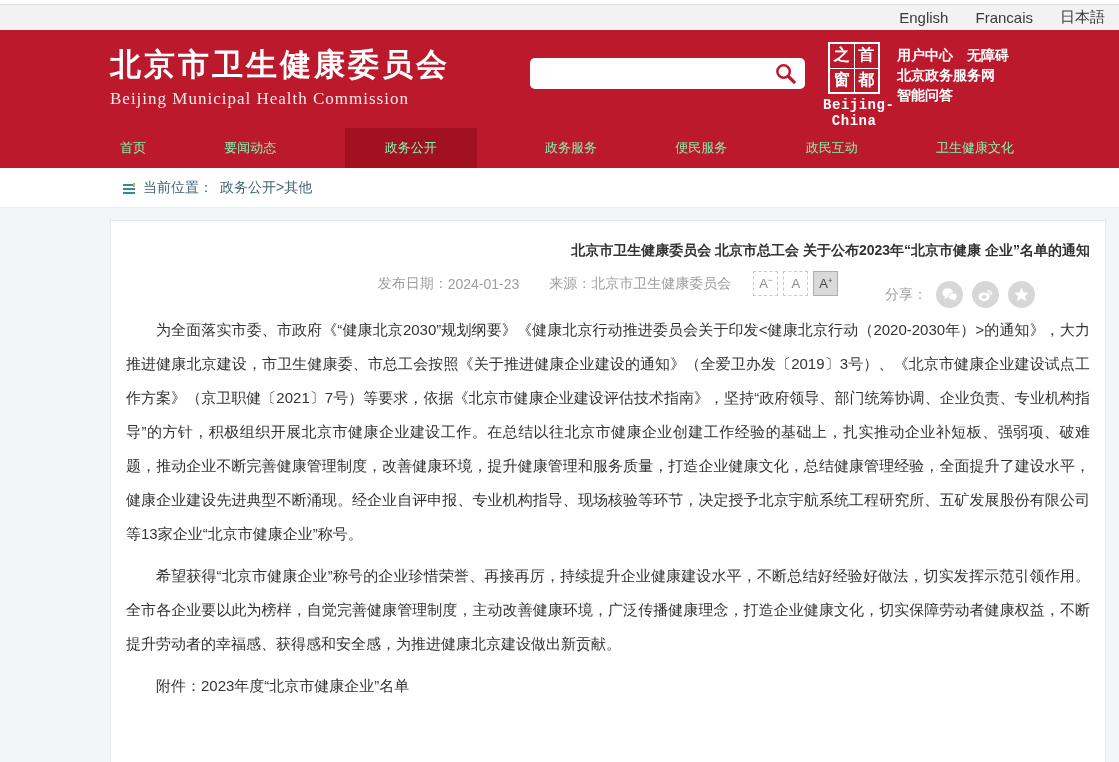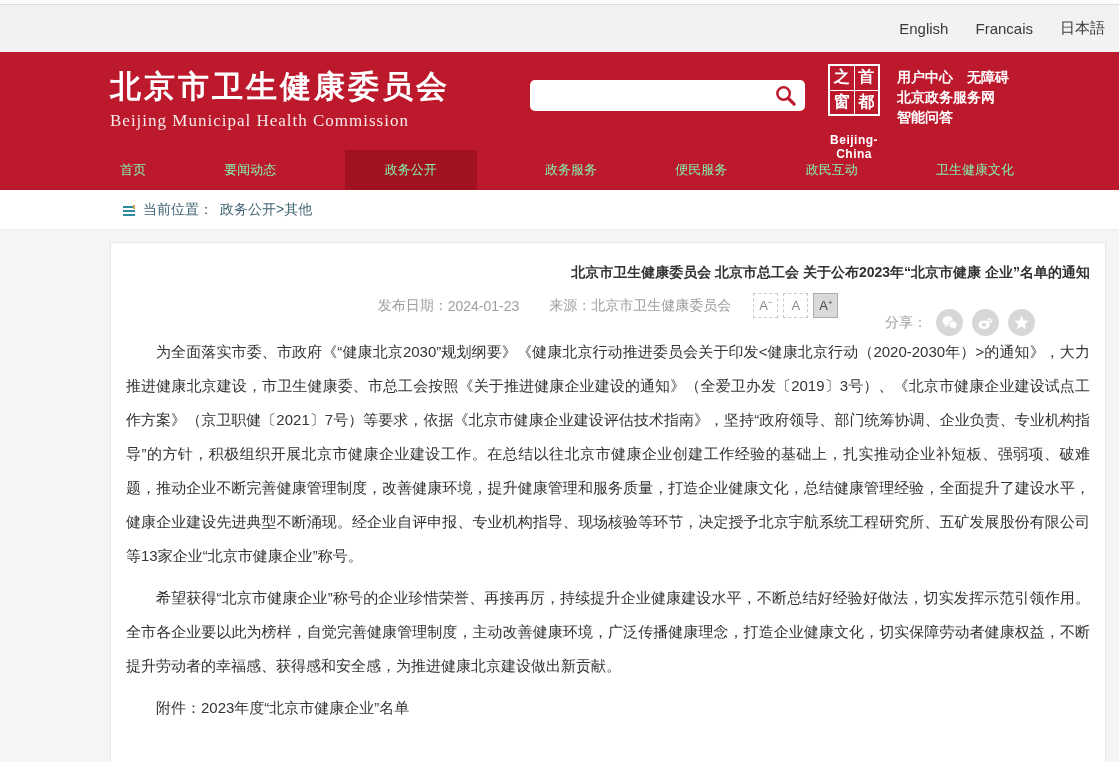--- a/index.html
+++ b/index.html
@@ -1,20 +1,20 @@
 <!DOCTYPE html>
 <html><head>
 <meta charset="utf-8">
 <style>
   * { margin:0; padding:0; box-sizing:border-box; }
   html,body { width:1119px; height:762px; overflow:hidden; background:#fff;
     font-family:"Liberation Sans","DejaVu Sans",sans-serif; }
 
   
-  .topbar { height:52px; background:#f2f2f2; border-top:4px solid #fdfdfd;
+  .topbar { height:30px; background:#f2f2f2; border-top:4px solid #fdfdfd;
     box-shadow: inset 0 1px 0 #ddd; }
   .topbar-inner { height:100%; display:flex; justify-content:flex-end; align-items:center;
     gap:27px; padding-right:14px; }
   .topbar-inner a { color:#3a3a3a; font-size:15px; text-decoration:none; cursor:pointer; }
 
   
   .header { position:relative; height:98px; background:#bd192d; }
   .logo { position:absolute; left:110px; top:14px; cursor:pointer; }
   .logo-zh { color:#fff; font-size:31px; font-weight:bold; letter-spacing:3px; }
   .logo-en { color:#f6e9e9; font-size:17px; margin-top:3px; letter-spacing:1px;
@@ -33,22 +33,22 @@
   .radio-label { color:#fdf6ef; font-size:14px; }
 
   .header-right { position:absolute; right:110px; top:12px; display:flex; gap:12px; }
   .portal-logo { width:62px; text-align:center; cursor:pointer; }
   .portal-grid { width:52px; height:52px; margin:0 auto; border:2px solid #fff;
     display:grid; grid-template-columns:1fr 1fr; grid-template-rows:1fr 1fr; gap:1px;
     background:#fff; }
   .portal-grid span { background:#bd192d; color:#fff; font-size:16px; font-weight:bold;
     display:flex; align-items:center; justify-content:center;
     font-family:"Liberation Serif","DejaVu Serif",serif; }
-  .portal-caption { color:#fff; font-size:12px; font-weight:bold; margin-top:17px;
-    font-family:Liberation Sans, sans-serif; letter-spacing:0.5px; }
+  .portal-caption { color:#fff; font-size:14px; font-weight:bold; margin-top:3px;
+    font-family:Liberation Mono, monospace; letter-spacing:0.5px; }
   .quick-links { padding-top:3px; }
   .quick-links .row { color:#fff; font-size:14px; font-weight:bold; line-height:20px;
     white-space:nowrap; }
   .quick-links a { color:#fff; text-decoration:none; cursor:pointer; }
   .quick-links .row a + a { margin-left:10px; }
 
   
   .nav { height:40px; background:#bd192d; }
   .nav-inner { margin:0 auto; width:100%; padding:0 95px 0 110px; height:40px;
     display:flex; justify-content:space-between; align-items:stretch; }
@@ -71,21 +71,21 @@
     line-height:26px; }
   .meta-row { position:relative; margin-top:8px; height:28px; text-align:center;
     font-size:14px; color:#9e9e9e; }
   .meta-row .meta-center { display:inline-flex; align-items:center; }
   .meta-sep { display:inline-block; width:30px; }
   .font-btns { display:inline-flex; gap:5px; margin-left:22px; }
   .fbtn { width:25px; height:25px; font-size:13px; color:#8a8a8a; background:#fff;
     border:1px dashed #c9c9c9; cursor:pointer; line-height:1;
     font-family:"Liberation Sans",sans-serif; }
   .fbtn.solid { background:#d9d9d9; border:1px solid #adadad; color:#4a4a4a; }
-  .share { position:absolute; right:55px; top:16px; display:flex; align-items:center; gap:9px; }
+  .share { position:absolute; right:55px; top:10px; display:flex; align-items:center; gap:9px; }
   .share-label { color:#9e9e9e; font-size:14px; }
   .share-ic { width:27px; height:27px; border-radius:50%; background:#d7d7d7;
     display:flex; align-items:center; justify-content:center; cursor:pointer; }
 
   .art-body { margin-top:14px; color:#333; font-size:15px; line-height:34px;
     text-align:justify; }
   .art-body p { margin-bottom:8px; }
   .art-body p.indent { text-indent:2em; }
 </style>
 </head>

